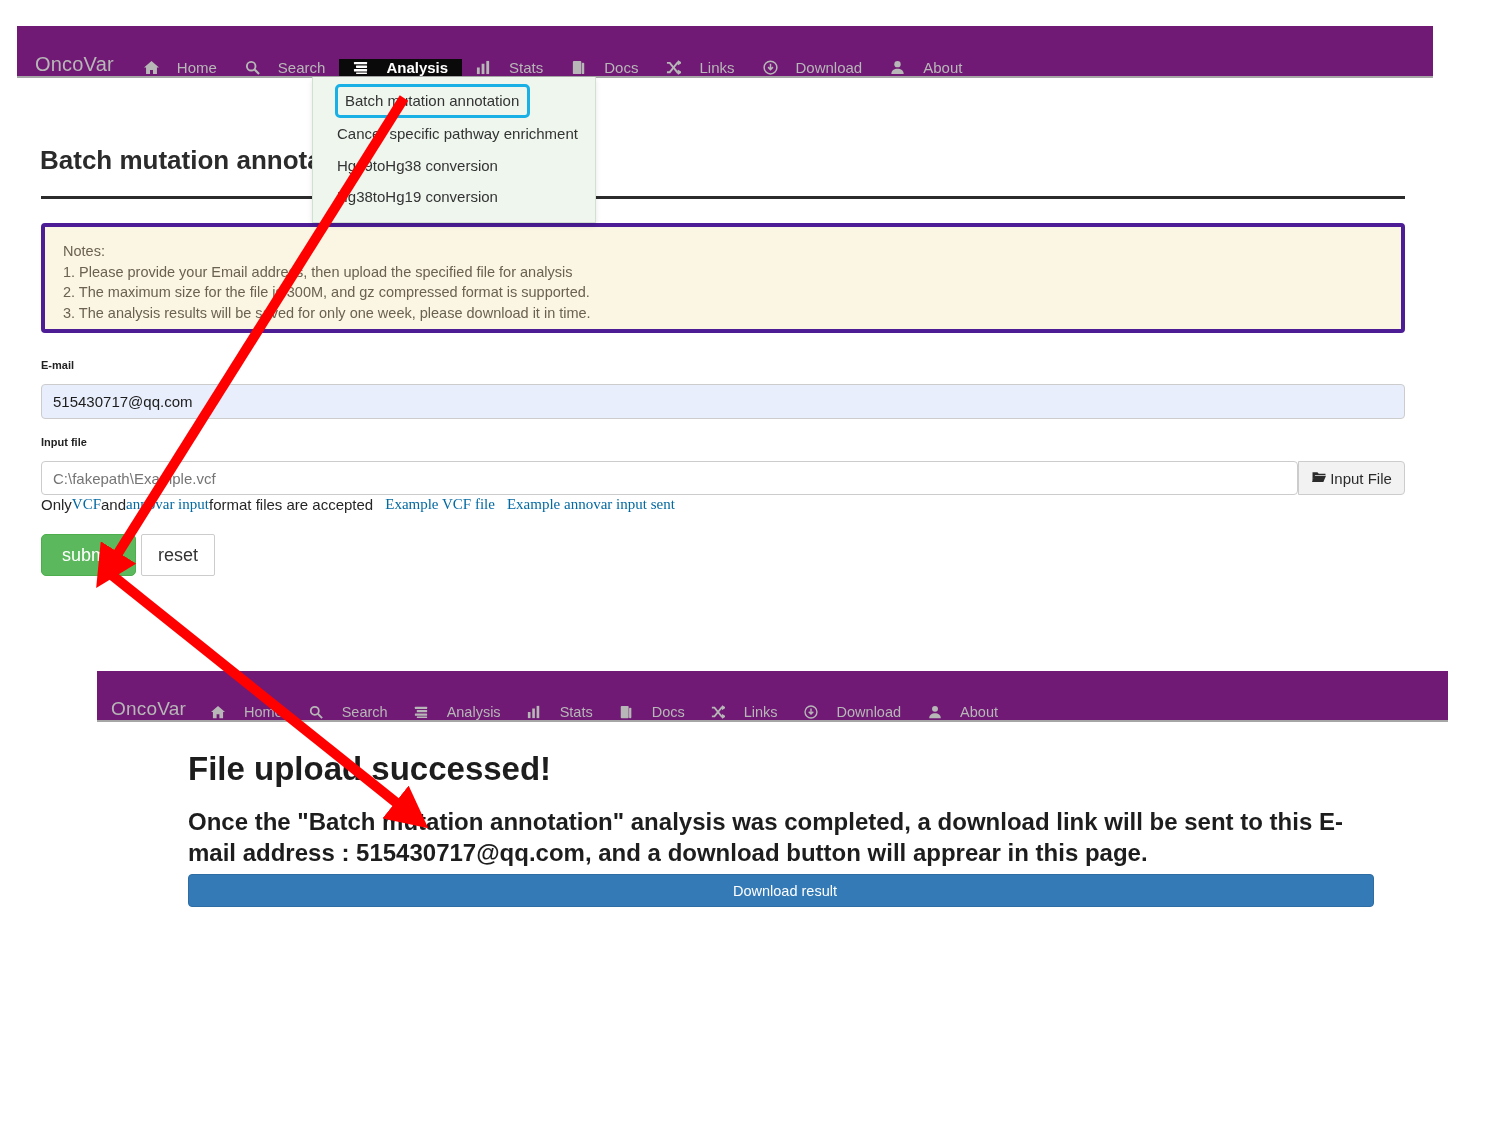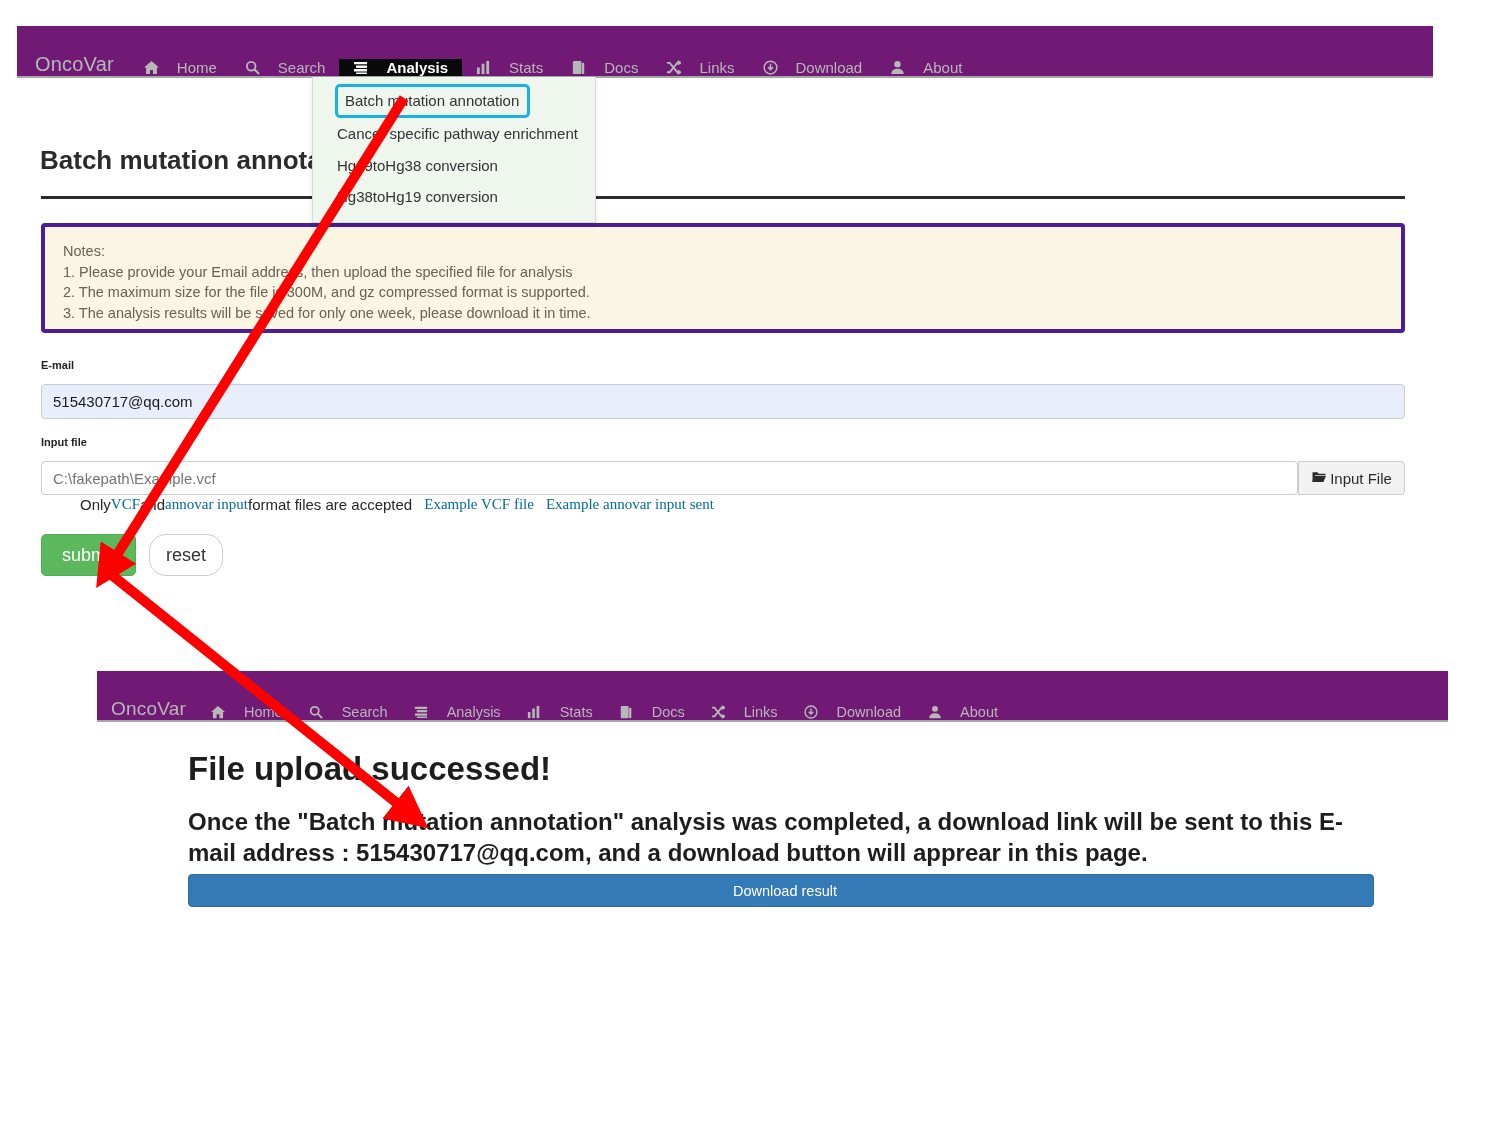--- a/index.html
+++ b/index.html
@@ -204,21 +204,20 @@
   .hint-row {
     position: absolute;
     left: 41px;
     top: 496px;
     font-size: 15px;
     color: #262626;
     white-space: nowrap;
     display: flex;
     align-items: flex-end;
     gap: 0;
-    margin-left: 39px;
   }
   .hint-row a {
     color: #0369a1;
     text-decoration: none;
     cursor: pointer;
     font-family: Liberation Serif, serif;
   }
   .hint-gap { display: inline-block; width: 12px; }
 
   .btn-submit {
@@ -238,26 +237,25 @@
   }
   .btn-reset {
     position: absolute;
     left: 141px;
     top: 534px;
     width: 74px;
     height: 42px;
     box-sizing: border-box;
     background: #ffffff;
     border: 1px solid #cccccc;
-    border-radius: 17px;
+    border-radius: 2px;
     color: #333333;
     font-size: 18px;
     font-family: "Liberation Sans", sans-serif;
     cursor: pointer;
-    margin-left: 8px;
   }
 
   
   .result-title {
     position: absolute;
     left: 188px;
     top: 750px;
     font-size: 33px;
     font-weight: bold;
     color: #1d1d1d;

